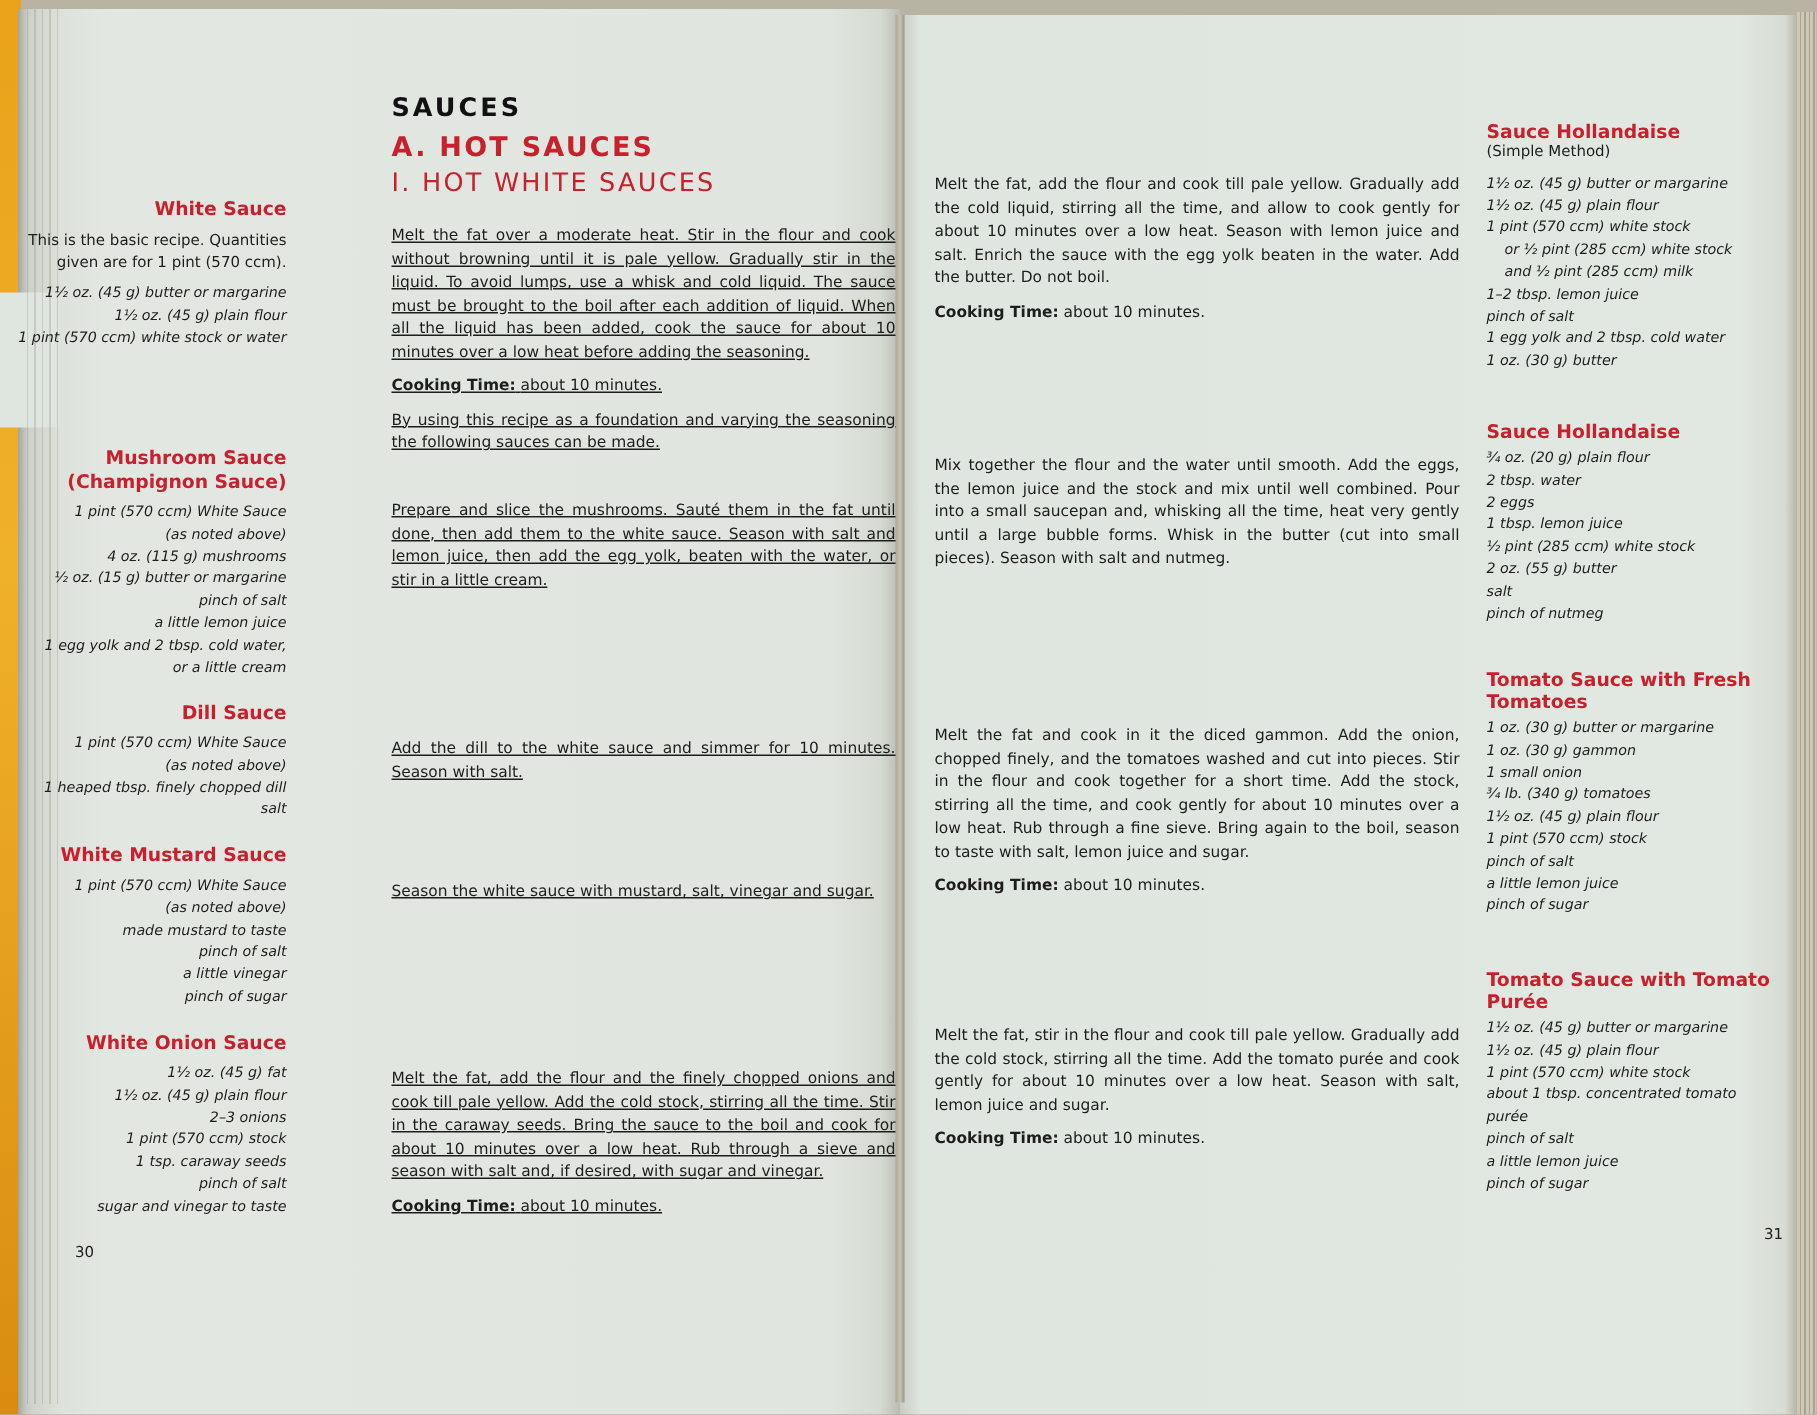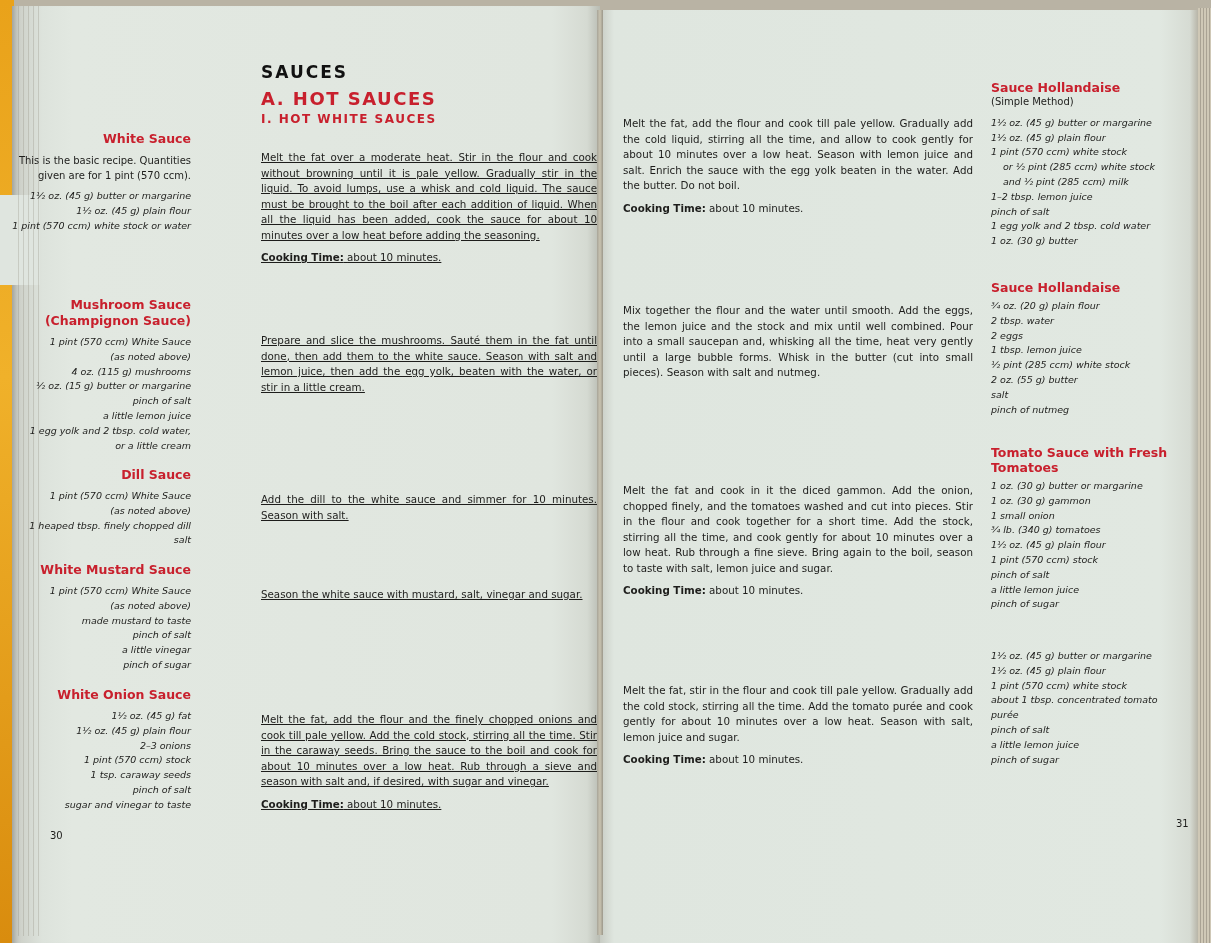--- a/index.html
+++ b/index.html
@@ -46,21 +46,21 @@
   .red { color: #c8202d; }
   .abs { position: absolute; }
 
   .chapter-title {
     left: 261px; top: 62px; font-size: 17px; font-weight: bold; letter-spacing: 2px; color: #111;
   }
   .section-title {
     left: 261px; top: 88px; font-size: 18px; font-weight: bold; letter-spacing: 1.5px;
   }
   .subsection-title {
-    left: 261px; top: 112px; font-size: 12px; font-weight: bold; letter-spacing: 1.5px;
+    left: 261px; top: 112px; font-size: 17px; font-weight: normal; letter-spacing: 1.5px;
   }
 
   .ingr-col {
     position: absolute; text-align: right; font-size: 9.5px; line-height: 14.8px; font-style: italic;
   }
   .ingr-col.left { right: 1020px; width: 200px; }
   .recipe-name {
     font-style: normal; font-weight: bold; font-size: 12.5px; line-height: 16px; margin-bottom: 6px;
   }
   .intro {
@@ -105,20 +105,21 @@
     <div>This is the basic recipe. Quantities</div>
     <div>given are for 1 pint (570 ccm).</div>
   </div>
   <div>1½ oz. (45 g) butter or margarine</div>
   <div>1½ oz. (45 g) plain flour</div>
   <div>1 pint (570 ccm) white stock or water</div>
 </div>
 <div class="method l" style="top:150px;">
   <p>Melt the fat over a moderate heat. Stir in the flour and cook without browning until it is pale yellow. Gradually stir in the liquid. To avoid lumps, use a whisk and cold liquid. The sauce must be brought to the boil after each addition of liquid. When all the liquid has been added, cook the sauce for about 10 minutes over a low heat before adding the seasoning.</p>
   <p><span class="time-label">Cooking Time:</span> <span>about 10 minutes.</span></p>
+  <p>By using this recipe as a foundation and varying the seasoning the following sauces can be made.</p>
 </div>
 
 <div class="ingr-col left" style="top:297px;">
   <div class="recipe-name red" style="margin-bottom:0">Mushroom Sauce</div>
   <div class="recipe-name red">(Champignon Sauce)</div>
   <div>1 pint (570 ccm) White Sauce</div>
   <div>(as noted above)</div>
   <div>4 oz. (115 g) mushrooms</div>
   <div>½ oz. (15 g) butter or margarine</div>
   <div>pinch of salt</div>
@@ -225,20 +226,21 @@
     <div>a little lemon juice</div>
     <div>pinch of sugar</div>
   </div>
 </div>
 
 <div class="method r" style="top:683px;">
   <p>Melt the fat, stir in the flour and cook till pale yellow. Gradually add the cold stock, stirring all the time. Add the tomato purée and cook gently for about 10 minutes over a low heat. Season with salt, lemon juice and sugar.</p>
   <p><span class="time-label">Cooking Time:</span> <span>about 10 minutes.</span></p>
 </div>
 <div class="ingr-right" style="top:645px;">
+  <div class="recipe-name red">Tomato Sauce with Tomato Purée</div>
   <div class="items">
     <div>1½ oz. (45 g) butter or margarine</div>
     <div>1½ oz. (45 g) plain flour</div>
     <div>1 pint (570 ccm) white stock</div>
     <div>about 1 tbsp. concentrated tomato</div>
     <div>purée</div>
     <div>pinch of salt</div>
     <div>a little lemon juice</div>
     <div>pinch of sugar</div>
   </div>

